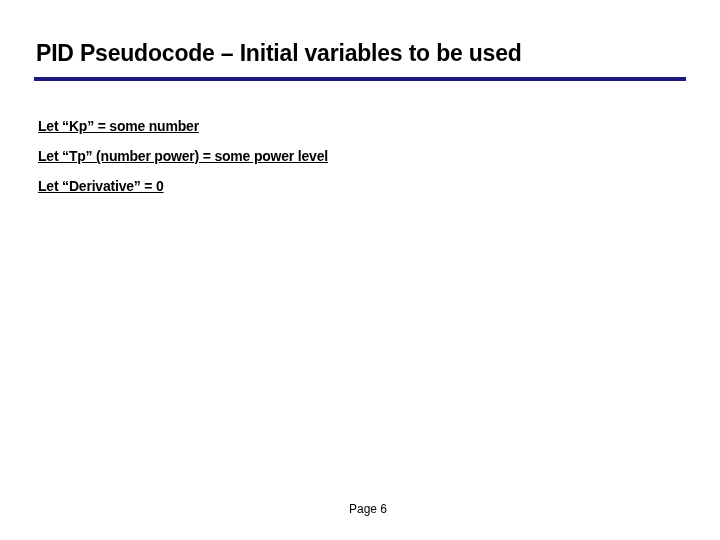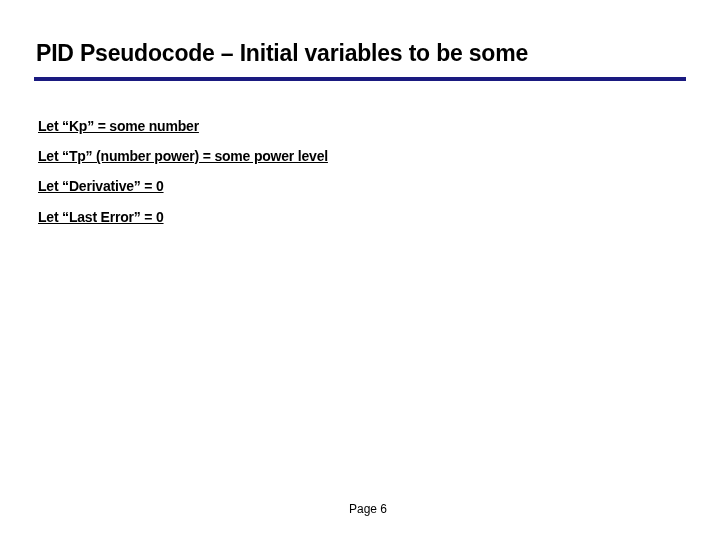--- a/index.html
+++ b/index.html
@@ -51,23 +51,22 @@
     font-size: 12px;
     color: #000000;
     font-family: Verdana, Geneva, sans-serif;
     padding-left: 16px;
   }
 </style>
 </head>
 <body>
 
 <div class="slide">
-  <h1 class="title">PID Pseudocode – Initial variables to be some</h1>
+  <h1 class="title">PID Pseudocode – Initial variables to be used</h1>
   <div class="title-underline"></div>
   <div class="content">
     <p class="line">Let “Kp” = some number</p>
     <p class="line">Let “Tp” (number power) = some power level</p>
     <p class="line">Let “Derivative” = 0</p>
-    <p class="line">Let “Last Error” = 0</p>
   </div>
 </div>
 
 <div class="page-number">Page 6</div>
 
 </body></html>

